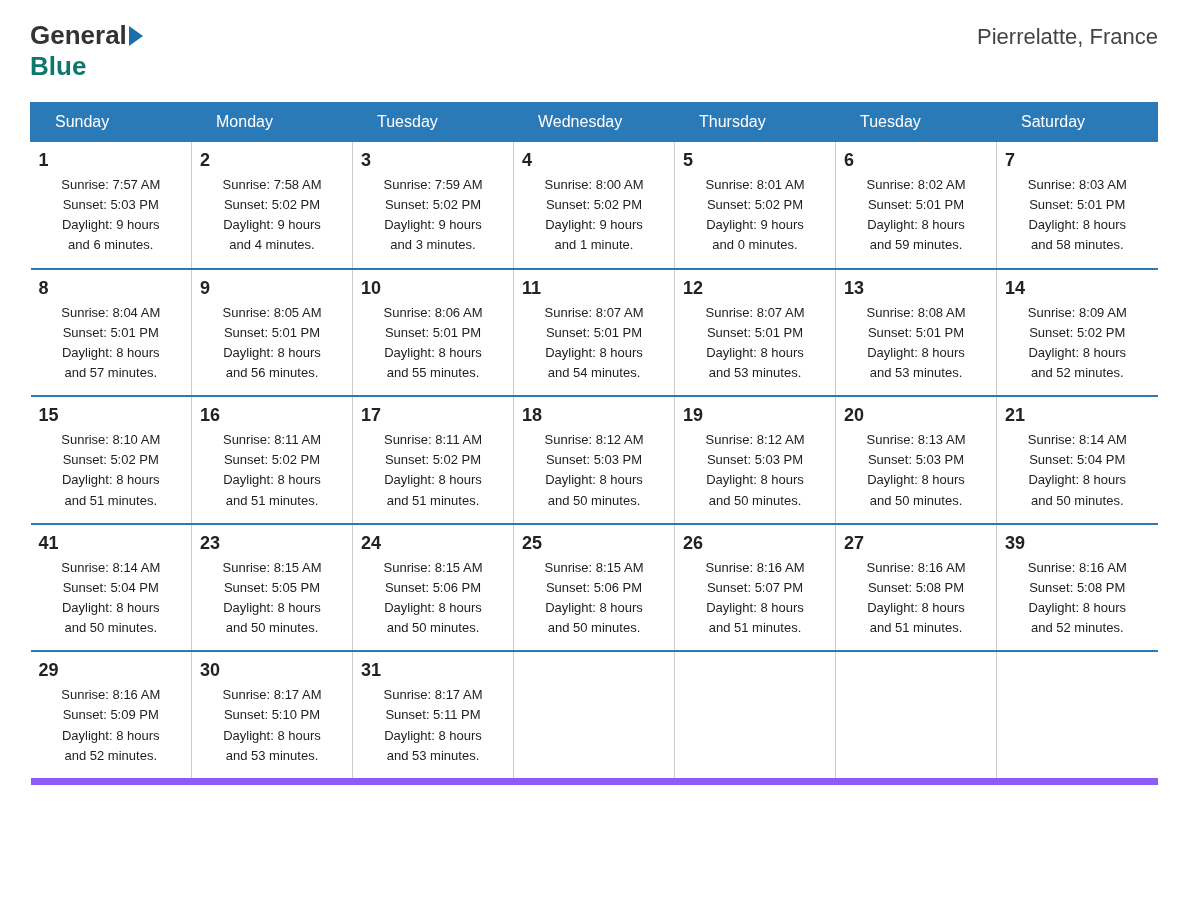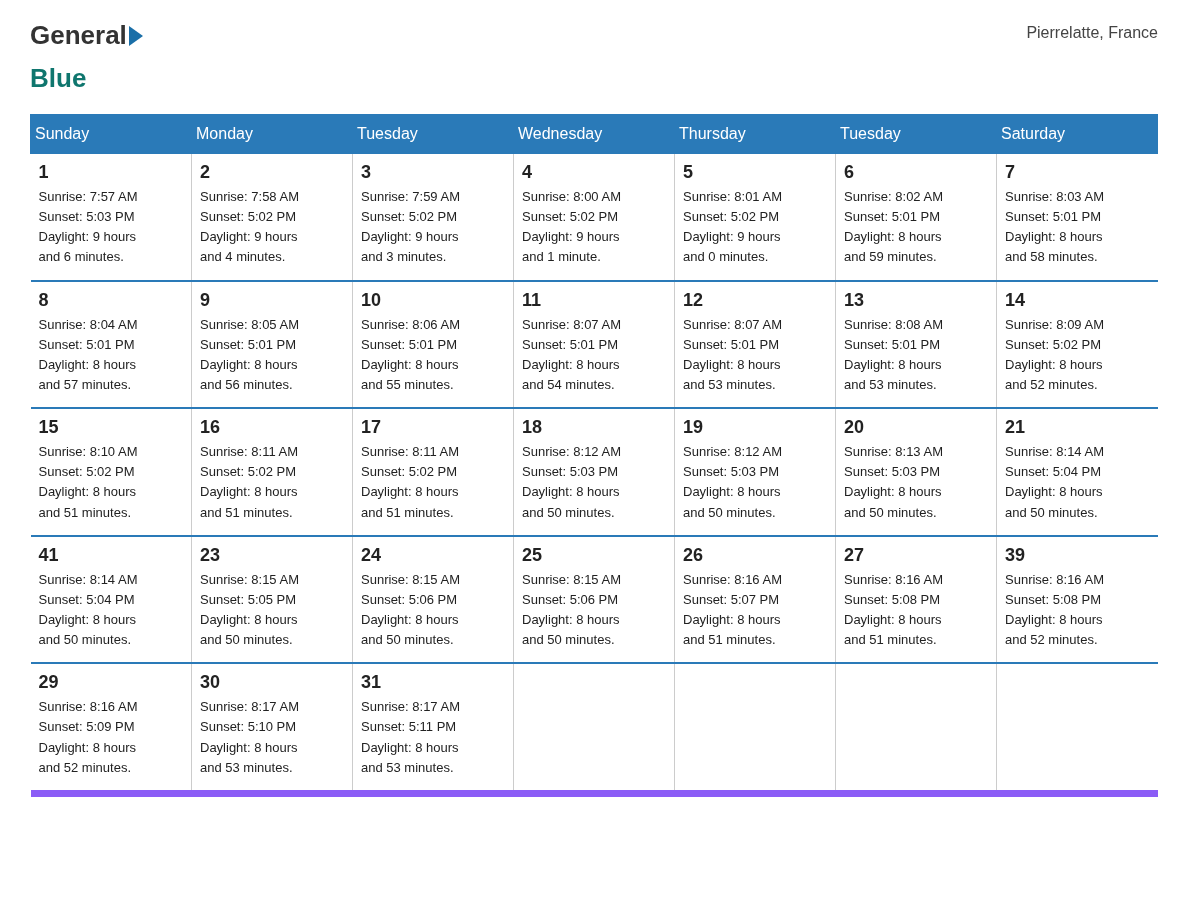--- a/index.html
+++ b/index.html
@@ -13,21 +13,20 @@
     .header {
       display: flex;
       justify-content: space-between;
       align-items: flex-start;
       margin-bottom: 20px;
     }
     .logo {
       display: flex;
       flex-direction: column;
       align-items: flex-start;
-      gap: 12px;
     }
     .logo-top {
       display: flex;
       align-items: center;
       font-size: 26px;
       font-weight: bold;
       color: #333;
     }
     .logo-general { color: #333; }
     .logo-arrow {
@@ -47,37 +46,37 @@
     .title-section {
       text-align: right;
     }
     .month-title {
       font-size: 52px;
       font-weight: normal;
       color: #222;
       line-height: 1.1;
     }
     .location {
-      font-size: 16px;
+      font-size: 22px;
       color: #444;
       margin-top: 4px;
     }
     table {
       width: 100%;
       border-collapse: collapse;
       table-layout: fixed;
     }
     thead tr {
       background-color: #2a7ab8;
     }
     thead th {
       color: #fff;
       font-size: 16px;
       font-weight: normal;
-      padding: 10px 4px;
+      padding: 10px 24px;
       text-align: left;
       border: 1px solid #2a7ab8;
     }
     tbody tr {
       border-bottom: 2px solid #2a7ab8;
     }
     tbody td {
       vertical-align: top;
       padding: 8px 8px 12px 8px;
       font-size: 13.5px;
@@ -91,20 +90,21 @@
     .day-number {
       font-size: 18px;
       font-weight: bold;
       margin-bottom: 4px;
       display: block;
     }
     .day-info {
       font-size: 13px;
       line-height: 1.55;
       color: #222;
+      text-align: center;
     }
     tbody tr:last-child {
       border-bottom: 7px solid #8b5cf6;
     }
   </style>
 </head>
 <body>
 
 <div class="header">
   <div class="logo">

